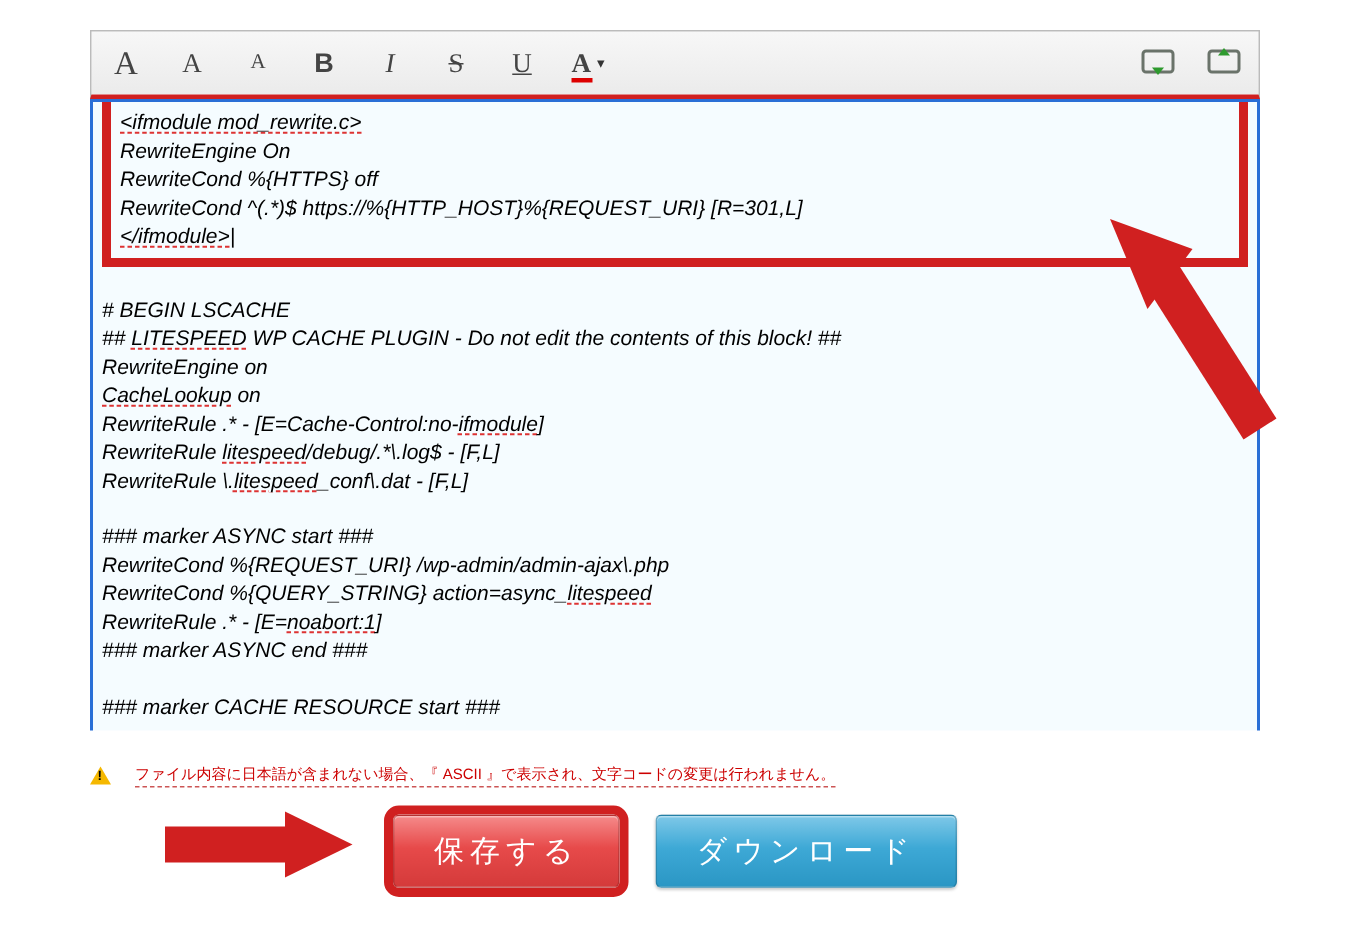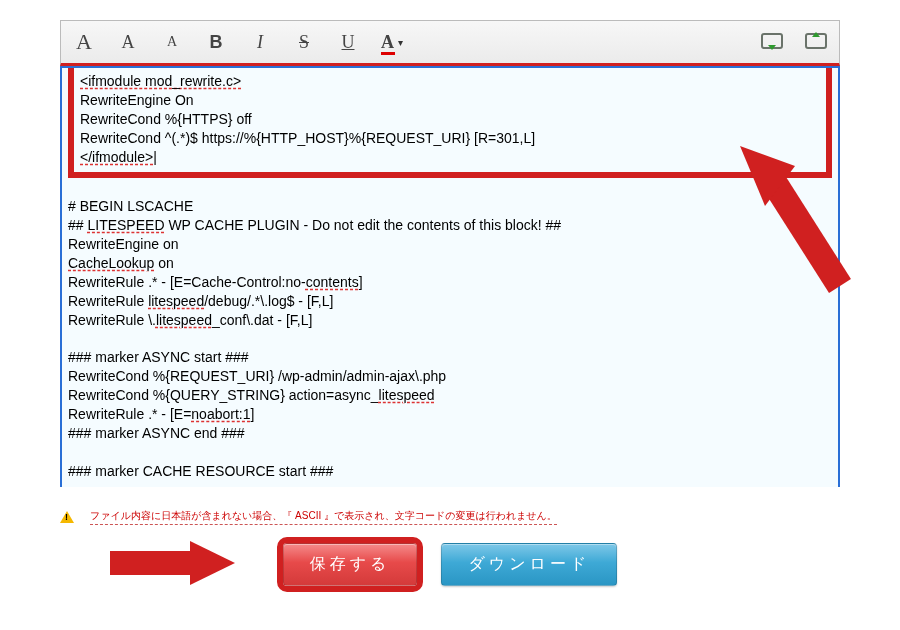--- a/index.html
+++ b/index.html
@@ -49,20 +49,21 @@
     border: 2px solid #2a6fd6;
     border-top: none;
     background: #f5fcff;
     min-height: 400px;
     padding: 0 6px 6px 6px;
     line-height: 1.35;
     font-family: Arial, sans-serif;
     color: #000;
     position: relative;
     overflow: hidden;
+    font-style: italic;
   }
   .editor-area.top { border: 2px solid #2a6fd6; border-bottom: none; }
   .code-line { white-space: pre; }
   .spellerr { text-decoration: underline dashed #d33; text-underline-offset: 2px; }
   .caret-end::after{ content: "|"; color:#000; }
 
   .arrow {
     position: absolute;
     pointer-events: none;
   }
@@ -90,21 +91,21 @@
 
   .button-row {
     margin-top: 18px;
     display: flex;
     justify-content: center;
     gap: 24px;
     position: relative;
   }
   .btn {
     padding: 10px 26px;
-    font-size: 16px;
+    font-size: 20px;
     color: #fff;
     border-radius: 4px;
     letter-spacing: 4px;
     cursor: pointer;
     border: 1px solid rgba(0,0,0,.15);
     box-shadow: 0 1px 2px rgba(0,0,0,.2), inset 0 1px 0 rgba(255,255,255,.4);
   }
   .btn.save {
     background: linear-gradient(#f58a8a, #e74a4a 45%, #d43a3a);
     outline: 6px solid #d02020;
@@ -152,21 +153,21 @@
     <div class="code-line">RewriteCond %{HTTPS} off</div>
     <div class="code-line">RewriteCond ^(.*)$ https://%{HTTP_HOST}%{REQUEST_URI} [R=301,L]</div>
     <div class="code-line caret-end"><span class="spellerr">&lt;/ifmodule&gt;</span></div>
   </div>
   <div id="rest-lines">
         <div class="code-line">&nbsp;</div>
         <div class="code-line"># BEGIN LSCACHE</div>
         <div class="code-line">## <span class="spellerr">LITESPEED</span> WP CACHE PLUGIN - Do not edit the contents of this block! ##</div>
         <div class="code-line">RewriteEngine on</div>
         <div class="code-line"><span class="spellerr">CacheLookup</span> on</div>
-        <div class="code-line">RewriteRule .* - [E=Cache-Control:no-<span class="spellerr">contents</span>]</div>
+        <div class="code-line">RewriteRule .* - [E=Cache-Control:no-<span class="spellerr">ifmodule</span>]</div>
         <div class="code-line">RewriteRule <span class="spellerr">litespeed</span>/debug/.*\.log$ - [F,L]</div>
         <div class="code-line">RewriteRule \.<span class="spellerr">litespeed</span>_conf\.dat - [F,L]</div>
         <div class="code-line">&nbsp;</div>
         <div class="code-line">### marker ASYNC start ###</div>
         <div class="code-line">RewriteCond %{REQUEST_URI} /wp-admin/admin-ajax\.php</div>
         <div class="code-line">RewriteCond %{QUERY_STRING} action=async_<span class="spellerr">litespeed</span></div>
         <div class="code-line">RewriteRule .* - [E=<span class="spellerr">noabort:1</span>]</div>
         <div class="code-line">### marker ASYNC end ###</div>
         <div class="code-line">&nbsp;</div>
         <div class="code-line">### marker CACHE RESOURCE start ###</div>

